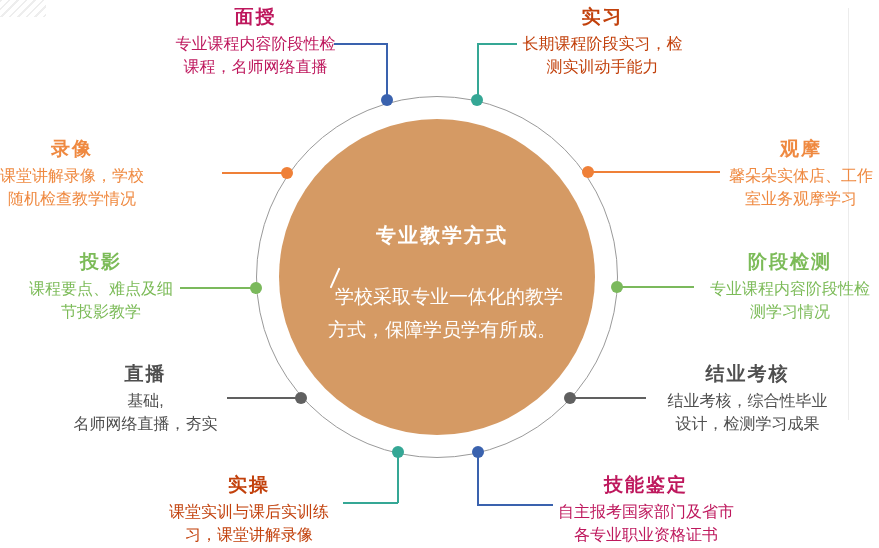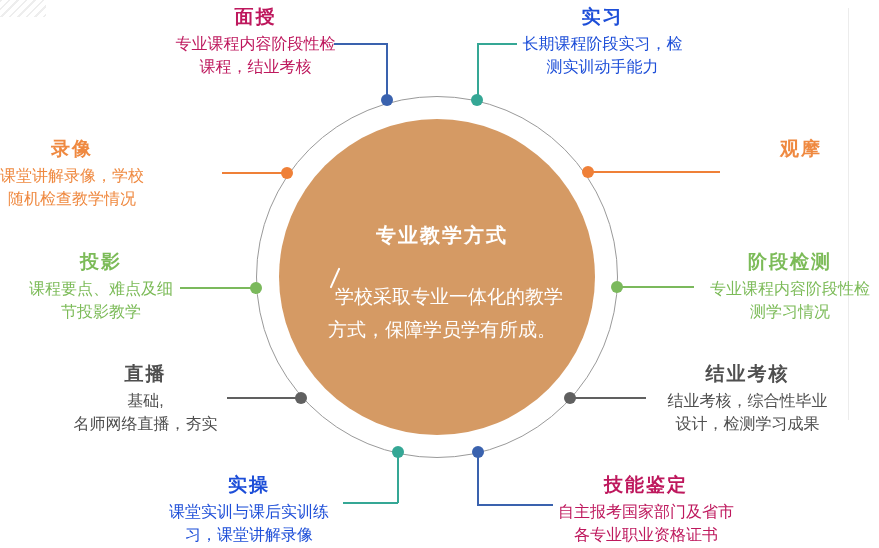--- a/index.html
+++ b/index.html
@@ -23,21 +23,21 @@
   .center-body{margin-top:14px;font-size:19px;line-height:33px;}
   .center-body .indent{padding-left:14px;margin-top:28px;}
   .slash-artifact{
     position:absolute;left:334px;top:267px;width:2px;height:22px;background:#ffffff;
     transform:rotate(24deg);border-radius:1px;
   }
   
   .node{position:absolute;text-align:center;}
   .node-title{font-size:19px;font-weight:bold;letter-spacing:2px;line-height:26px;}
   .node-desc{margin-top:2px;font-size:16px;line-height:23px;}
-  .t-blue{color:#be185d;} .t-teal{color:#1d4ed8;} .t-orange{color:#EF8940;}
+  .t-blue{color:#be185d;} .t-teal{color:#c2410c;} .t-orange{color:#EF8940;}
   .t-green{color:#7CBB58;} .t-dark{color:#4F4F4F;}
   
   .dot{position:absolute;width:12px;height:12px;border-radius:50%;}
   .bg-blue{background:#3A62AE;} .bg-teal{background:#35A795;} .bg-orange{background:#EF8038;}
   .bg-green{background:#7BB95C;} .bg-dark{background:#606060;}
   .hline{position:absolute;height:1.5px;}
   .vline{position:absolute;width:1.5px;}
   
   .hatch-artifact{
     position:absolute;left:0;top:0;width:46px;height:17px;opacity:.6;
@@ -87,21 +87,21 @@
   <div class="hline bg-dark" style="left:574px;top:397px;width:72px;"></div>
   <div class="vline bg-teal" style="left:397px;top:452px;height:51px;"></div>
   <div class="hline bg-teal" style="left:343px;top:502px;width:55px;"></div>
   <div class="vline bg-blue" style="left:477px;top:452px;height:53px;"></div>
   <div class="hline bg-blue" style="left:477px;top:504px;width:76px;"></div>
 
   <div class="node t-blue" style="left:148px;top:4px;width:215px;">
     <div class="node-title">面授</div>
     <div class="node-desc">
       <div>专业课程内容阶段性检</div>
-      <div>课程，结业考核</div>
+      <div>课程，名师网络直播</div>
     </div>
   </div>
 
   <div class="node t-teal" style="left:515px;top:4px;width:175px;">
     <div class="node-title">实习</div>
     <div class="node-desc">
       <div>长期课程阶段实习，检</div>
       <div>测实训动手能力</div>
     </div>
   </div>
@@ -109,20 +109,24 @@
   <div class="node t-orange" style="left:-12px;top:136px;width:168px;">
     <div class="node-title">录像</div>
     <div class="node-desc">
       <div>课堂讲解录像，学校</div>
       <div>随机检查教学情况</div>
     </div>
   </div>
 
   <div class="node t-orange" style="left:722px;top:136px;width:158px;">
     <div class="node-title">观摩</div>
+    <div class="node-desc">
+      <div>馨朵朵实体店、工作</div>
+      <div>室业务观摩学习</div>
+    </div>
   </div>
 
   <div class="node t-green" style="left:700px;top:249px;width:180px;">
     <div class="node-title">阶段检测</div>
     <div class="node-desc">
       <div>专业课程内容阶段性检</div>
       <div>测学习情况</div>
     </div>
   </div>
 

